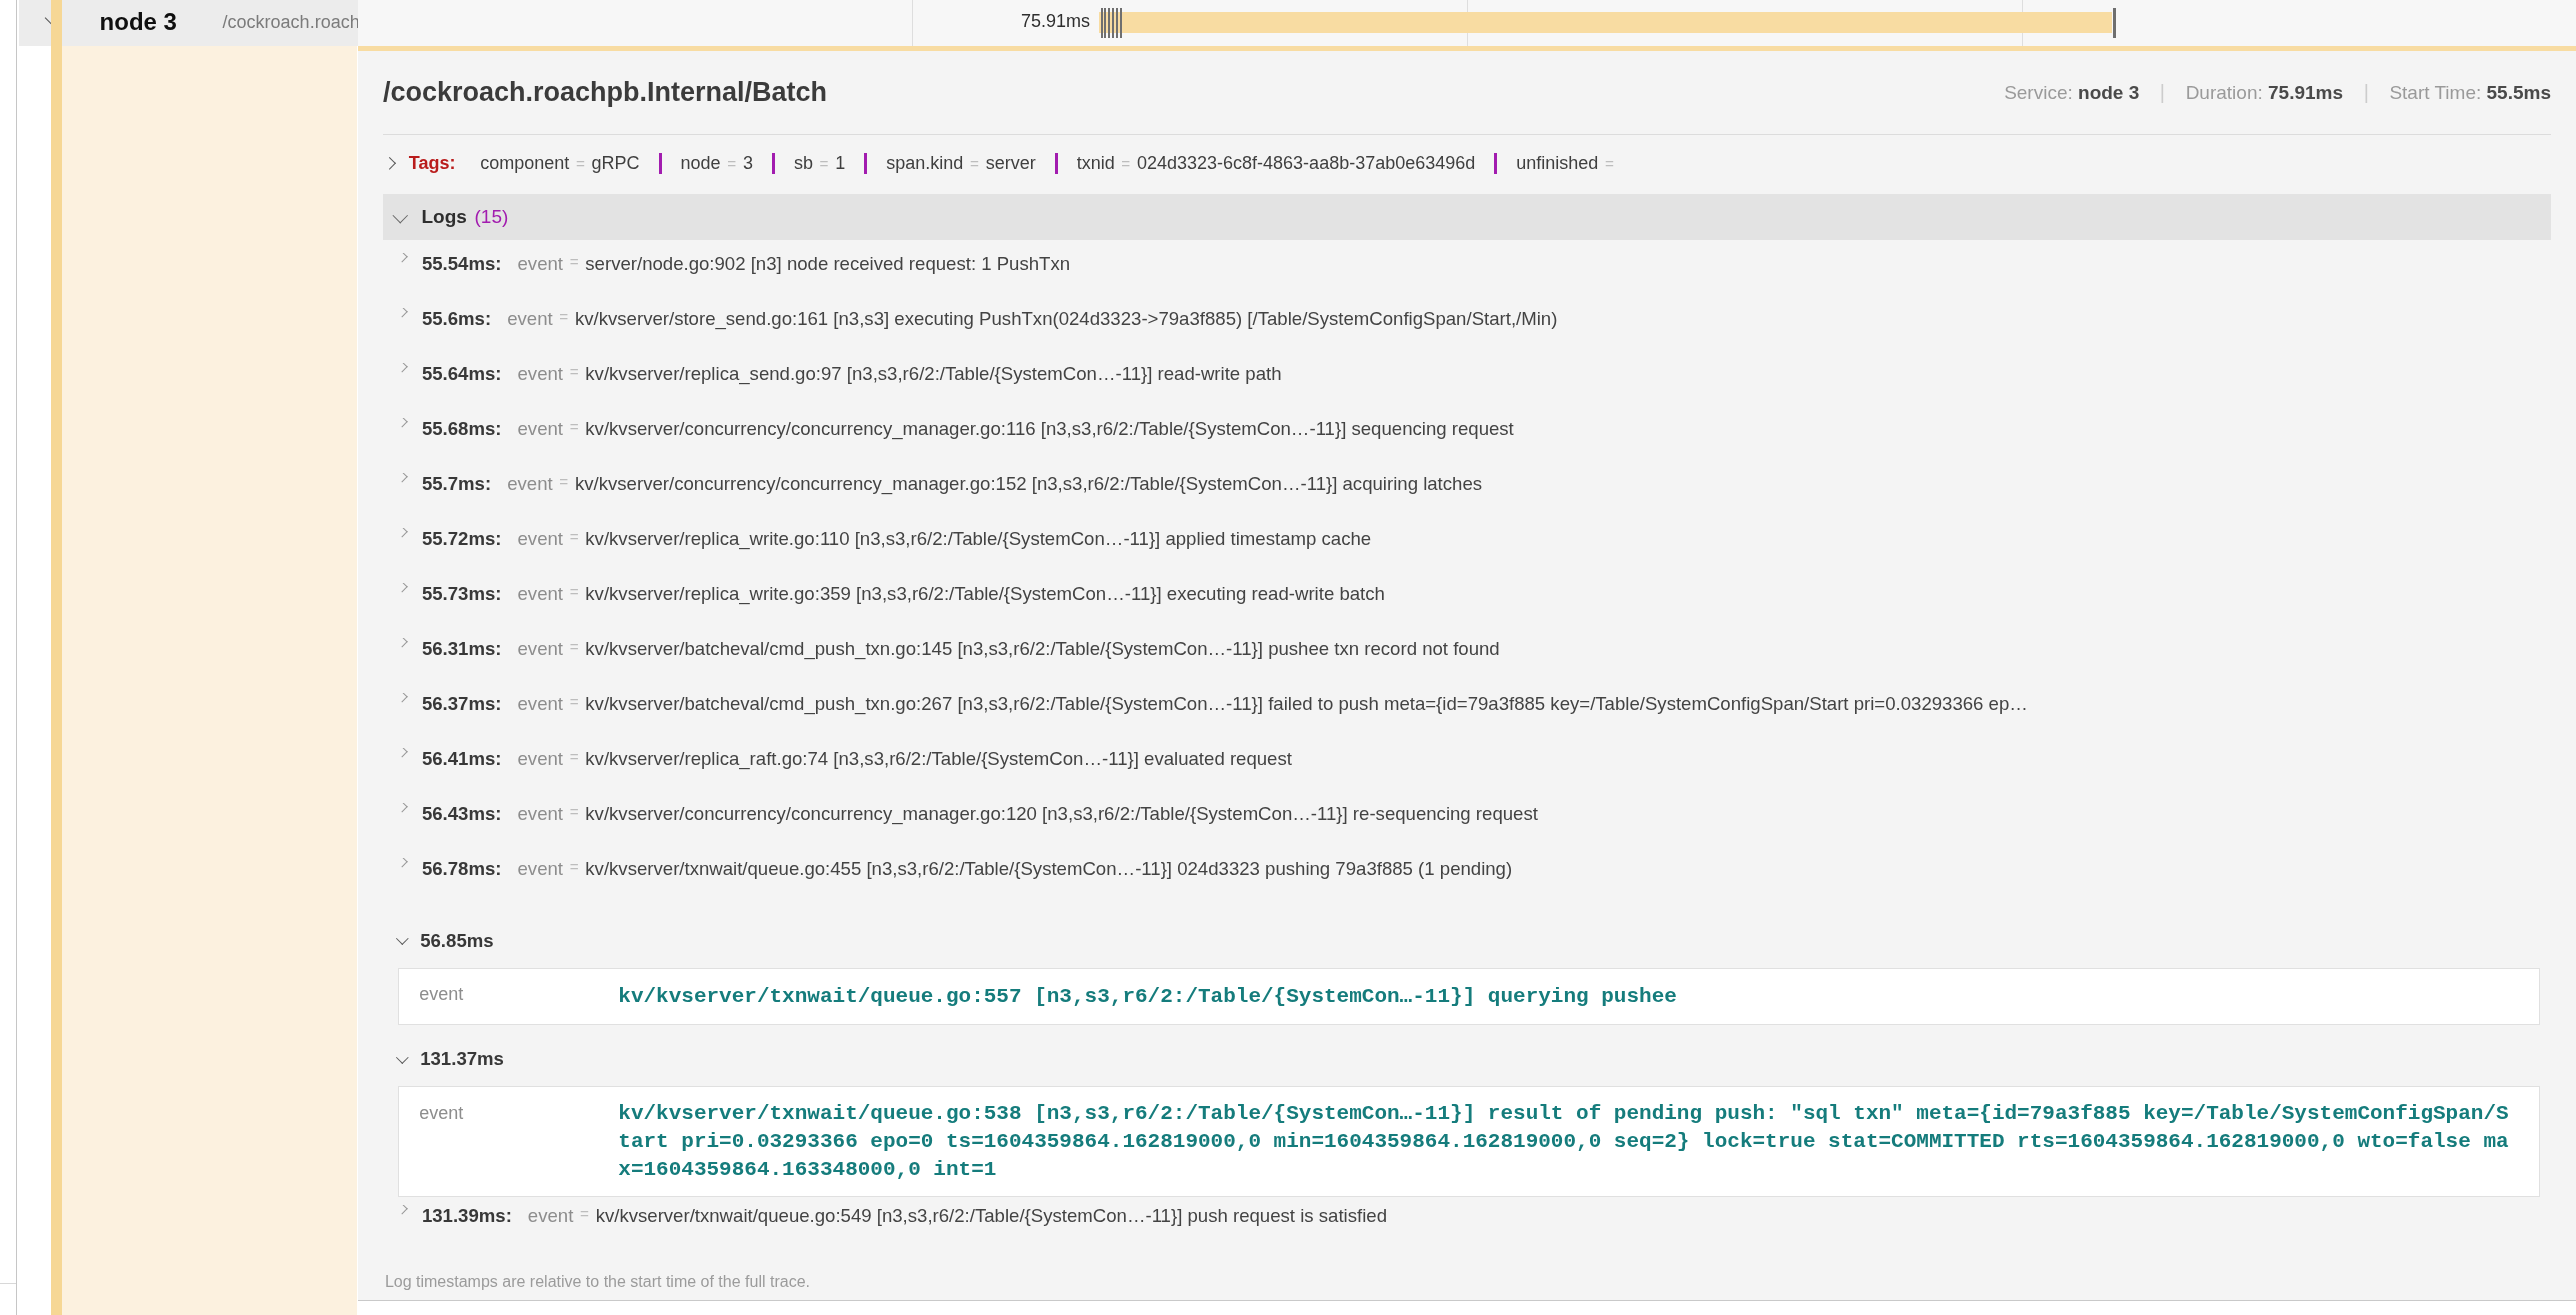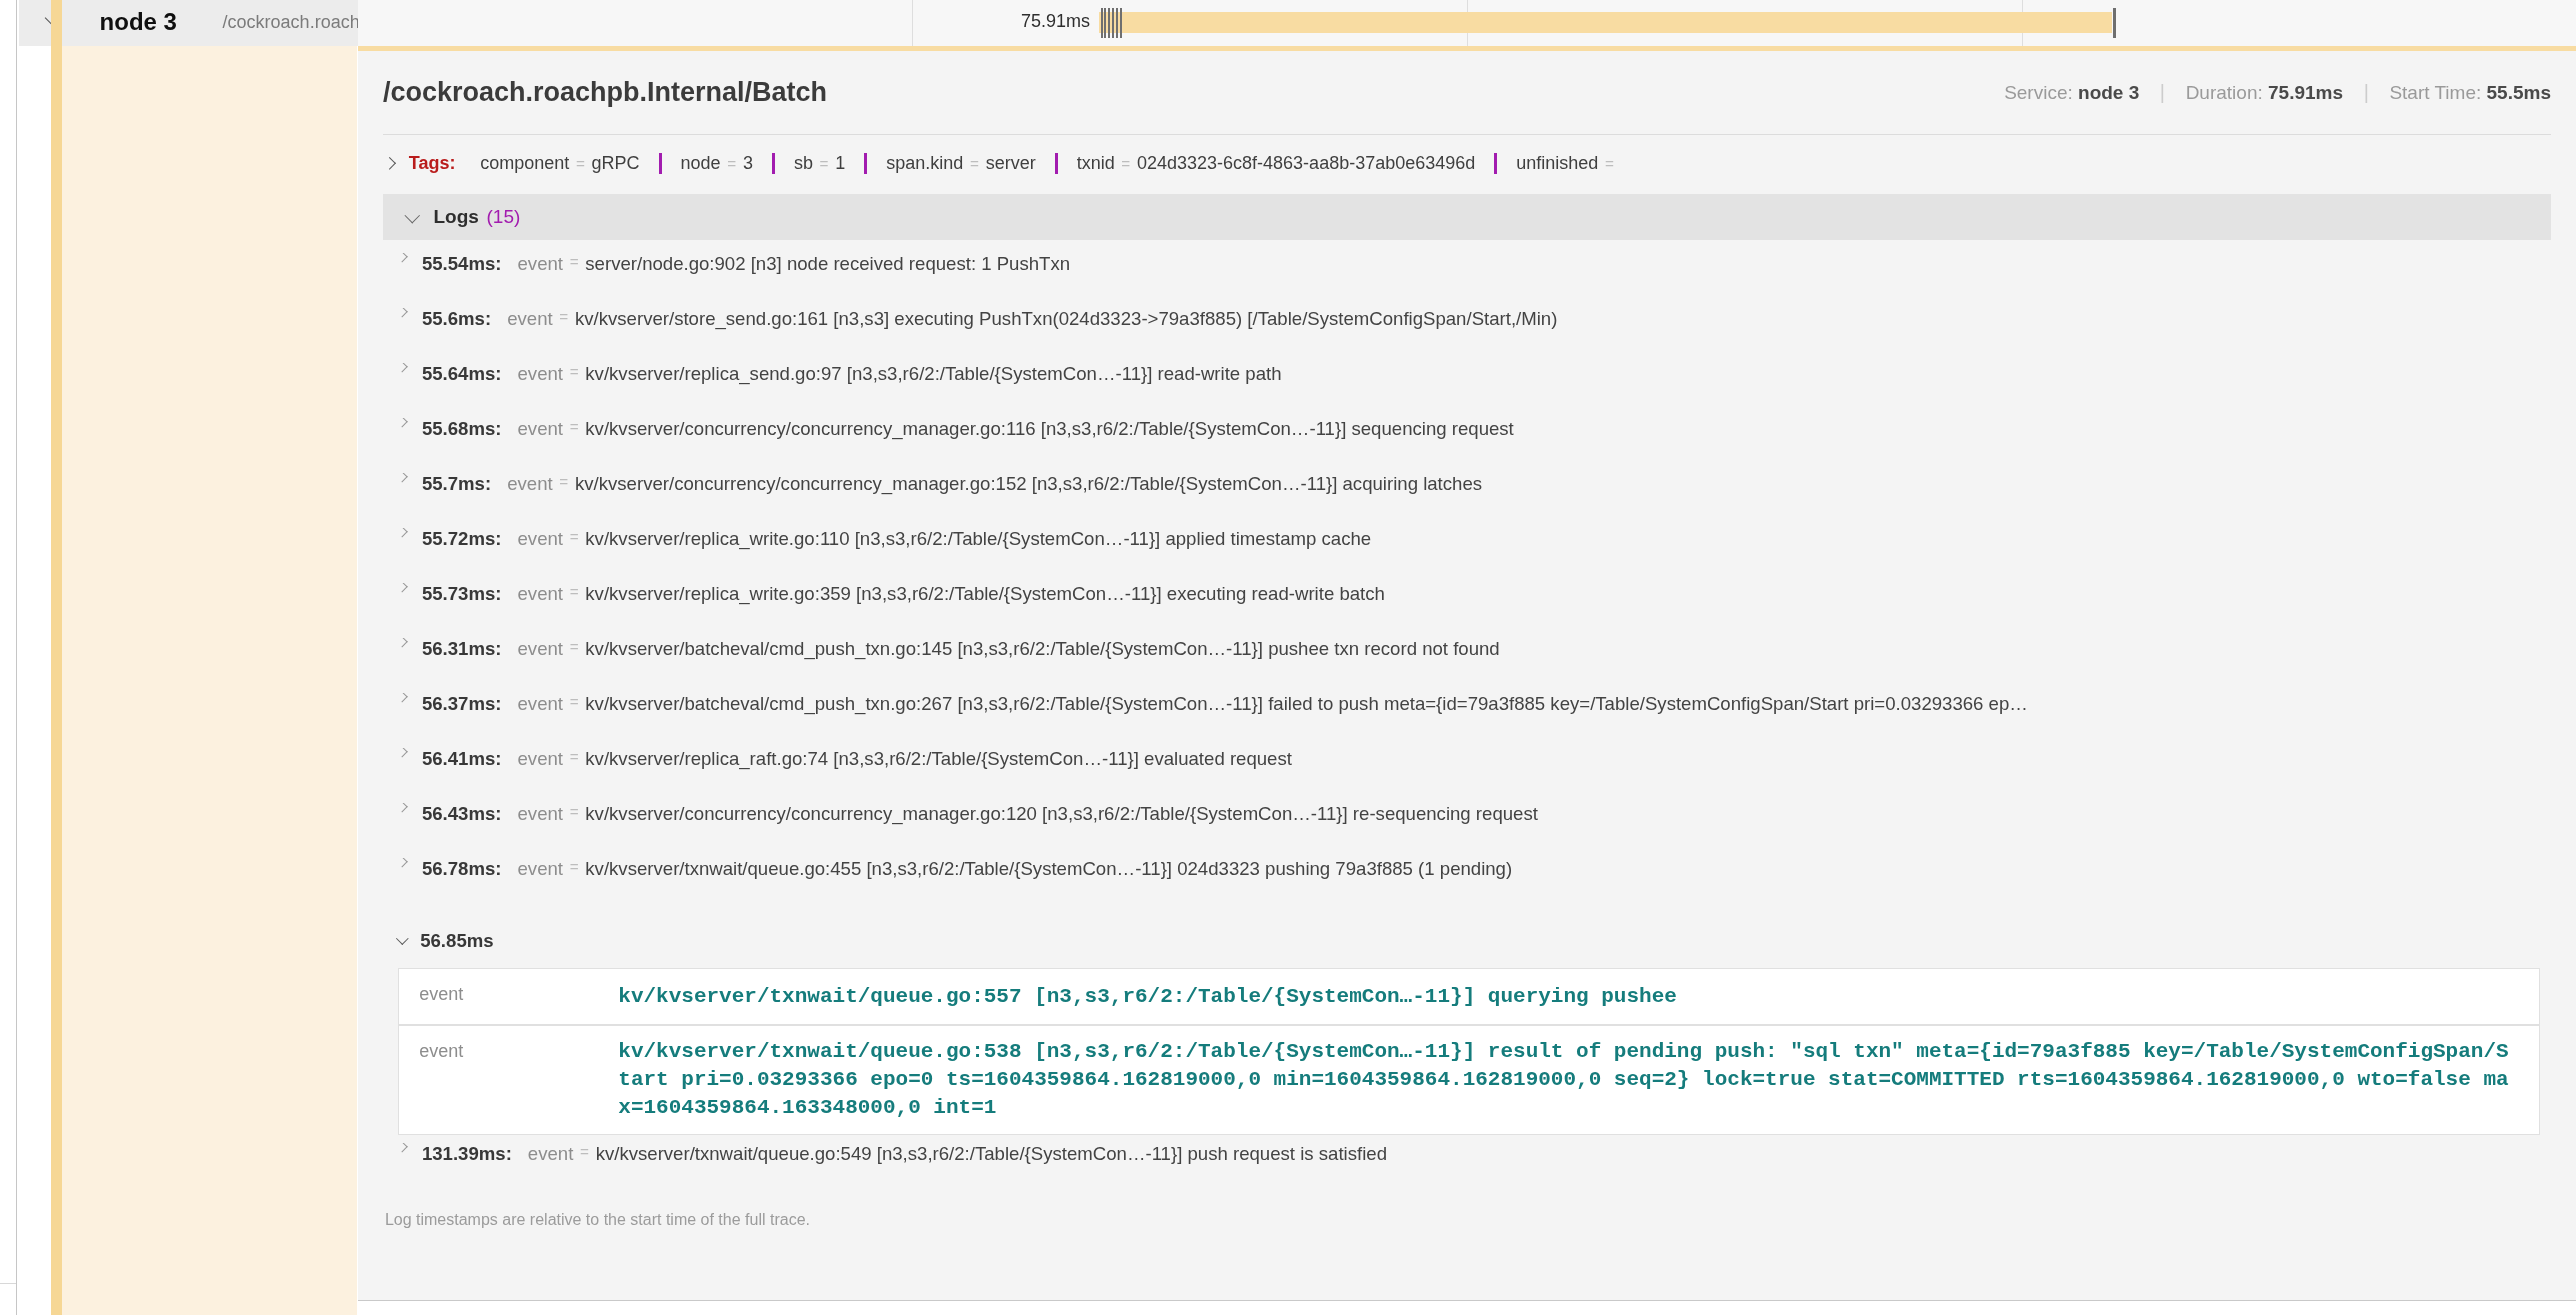--- a/index.html
+++ b/index.html
@@ -52,21 +52,21 @@
   .m-value { color:#4a4a4a; font-weight:bold; }
   .meta-sep { color:#cccccc; margin:0 15.3px; font-size:20px; }
 
   .tags-row { display:flex; align-items:center; height:57px; font-size:18px; }
   .tags-row .chev { margin:0 15.3px 0 1.9px; }
   .tags-label { font-weight:bold; color:#b91c1c; margin-right:5.7px; }
   .tag { color:#3f3f3f; padding:0 19px; border-right:3px solid #a21caf; white-space:nowrap; }
   .tag:last-child { border-right:none; }
   .eq { color:#bdbdbd; font-size:15.3px; margin:0 6.7px; }
 
-  .logs-bar { background:#e3e3e3; height:46px; display:flex; align-items:center; padding-left:24px; margin-top:1.9px; }
+  .logs-bar { background:#e3e3e3; height:46px; display:flex; align-items:center; padding-left:12px; margin-top:1.9px; }
   .logs-bar .chev { margin-right:16px; }
   .logs-title { font-weight:bold; font-size:19px; color:#2e2e2e; }
   .logs-count { color:#a21caf; font-size:19px; margin-left:7.6px; }
 
   .log-list { padding:13.3px 0 0 15.3px; }
   .log-row { height:55px; display:flex; align-items:flex-start; white-space:nowrap; overflow:hidden; font-size:18.6px; }
   .log-row .chev { margin-right:16px; }
   .lr-time { font-weight:bold; color:#383838; margin-right:16px; }
   .lr-field { color:#8d8d8d; }
   .lr-value { color:#434343; }
@@ -236,20 +236,24 @@
 
     <div class="exp-header">
       <span class="chev down small"></span>
       <span class="lr-time">56.85ms</span>
     </div>
     <div class="log-box single">
       <div class="box-label">event</div>
       <div class="box-value">kv/kvserver/txnwait/queue.go:557 [n3,s3,r6/2:/Table/{SystemCon…-11}] querying pushee</div>
     </div>
 
+    <div class="exp-header after-box">
+      <span class="chev down small"></span>
+      <span class="lr-time">131.37ms</span>
+    </div>
     <div class="log-box">
       <div class="box-label">event</div>
       <div class="box-value">kv/kvserver/txnwait/queue.go:538 [n3,s3,r6/2:/Table/{SystemCon…-11}] result of pending push: "sql txn" meta={id=79a3f885 key=/Table/SystemConfigSpan/Start pri=0.03293366 epo=0 ts=1604359864.162819000,0 min=1604359864.162819000,0 seq=2} lock=true stat=COMMITTED rts=1604359864.162819000,0 wto=false max=1604359864.163348000,0 int=1</div>
     </div>
 
     <div class="log-row last-row">
       <span class="chev right tiny"></span>
       <span class="lr-time">131.39ms:</span>
       <span class="lr-field">event</span>
       <span class="eq">=</span>

